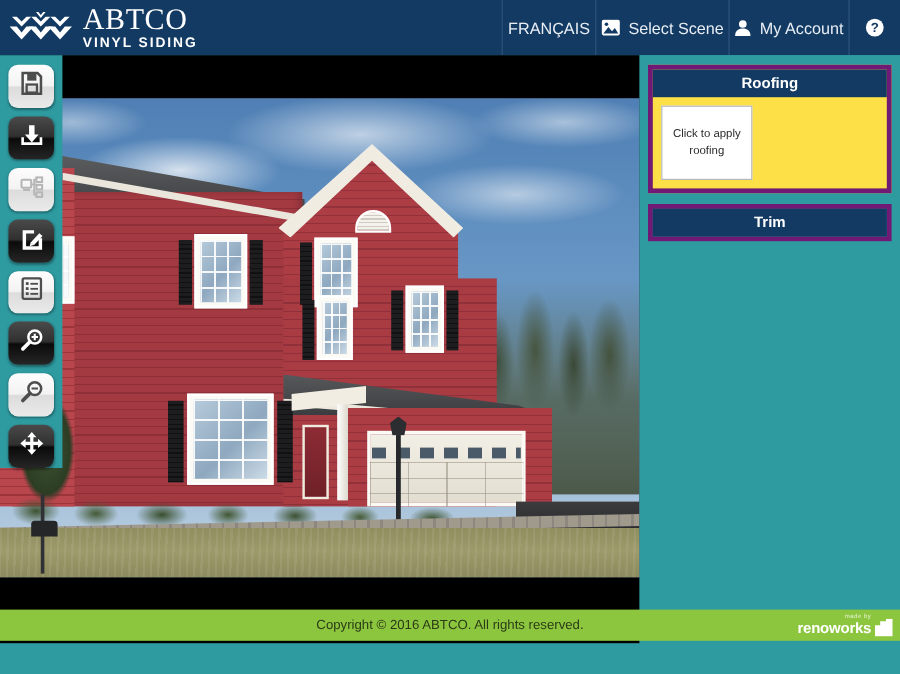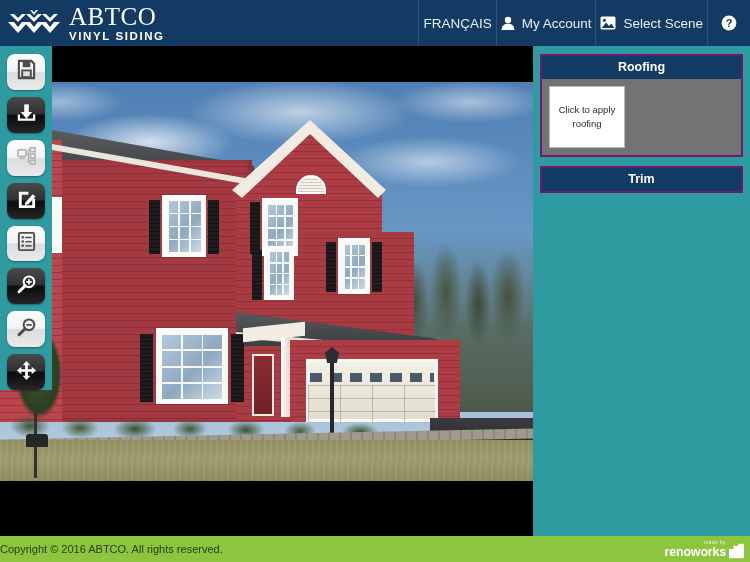--- a/index.html
+++ b/index.html
@@ -248,22 +248,22 @@
   .tool.disabled svg { fill: #b6b6b6; }
 
   
   .rightpanel {
     position: absolute; top: 46px; left: 533px;
     width: 217px; height: 490px;
     background: #2e9ba1;
     padding: 8px 7px 0 7px;
   }
   .card {
-    background: #737373;
-    border: 2px solid #701a75;
+    background: #fde047;
+    border: 4px solid #701a75;
     margin-bottom: 9px;
   }
   .card-head {
     background: #123a63; color: #ffffff;
     font-size: 12.5px; font-weight: bold;
     text-align: center; padding: 4px 0 5px;
   }
   .card-body { padding: 7px; display: flex; align-items: flex-start; gap: 8px; min-height: 62px; }
   .placeholder-swatch {
     width: 76px; min-height: 62px;
@@ -284,24 +284,24 @@
     cursor: pointer; box-shadow: 0 1px 2px rgba(0,0,0,.3);
   }
   .del-btn svg { fill: #ffffff; }
   .siding-meta {
     display: flex; flex-direction: column; gap: 8px;
     padding-top: 2px; font-size: 12.5px; color: #1d1d1d; line-height: 1.1;
   }
 
   
   .footer {
-    position: absolute; left: 0; top: 536px;
+    position: absolute; left: 0; top: 508px;
     width: 750px; height: 26px;
     background: #8cc63e;
-    display: flex; align-items: center; justify-content: flex-start;
+    display: flex; align-items: center; justify-content: center;
   }
   .footer-text { font-size: 11px; color: #2b3b16; }
   .renoworks {
     position: absolute; right: 6px; top: 50%; transform: translateY(-50%);
     display: flex; align-items: flex-end; gap: 3px;
   }
   .rw-stack { display: flex; flex-direction: column; align-items: flex-end; line-height: 1; margin-left: 36px; }
   .rw-made { font-size: 5px; color: #eaf5d8; letter-spacing: .4px; margin-bottom: 1px; }
   .rw-name { font-size: 12.5px; color: #ffffff; font-weight: bold; letter-spacing: -.2px; }
   .rw-mark {
@@ -335,37 +335,37 @@
       </span>
     </div>
 
     <div class="nav">
       <div class="nav-item">
         <span>FRANÇAIS</span>
       </div>
 
       <div class="nav-item">
         <span class="nav-icon">
-          <svg viewBox="0 0 14 14" width="14" height="14">
-            <circle cx="7" cy="4" r="3.2" fill="#ffffff"></circle>
-            <path d="M0.6 14 C0.6 9.6 3.4 7.8 7 7.8 C10.6 7.8 13.4 9.6 13.4 14 Z" fill="#ffffff"></path>
-          </svg>
-        </span>
-        <span>My Account</span>
-      </div>
-
-      <div class="nav-item">
-        <span class="nav-icon">
           <svg viewBox="0 0 16 14" width="16" height="14">
             <rect x="0.5" y="0.5" width="15" height="13" rx="1.5" fill="#ffffff"></rect>
             <circle cx="4.4" cy="4.2" r="1.5" fill="#123a63"></circle>
             <path d="M1.8 12 L6 6.6 L9 10 L11.4 7.4 L14.2 12 Z" fill="#123a63"></path>
           </svg>
         </span>
         <span>Select Scene</span>
+      </div>
+
+      <div class="nav-item">
+        <span class="nav-icon">
+          <svg viewBox="0 0 14 14" width="14" height="14">
+            <circle cx="7" cy="4" r="3.2" fill="#ffffff"></circle>
+            <path d="M0.6 14 C0.6 9.6 3.4 7.8 7 7.8 C10.6 7.8 13.4 9.6 13.4 14 Z" fill="#ffffff"></path>
+          </svg>
+        </span>
+        <span>My Account</span>
       </div>
 
       <div class="nav-item">
         <span class="nav-icon">
           <svg viewBox="0 0 16 16" width="16" height="16">
             <circle cx="8" cy="8" r="7.4" fill="#ffffff"></circle>
             <text x="8" y="12" font-size="11" font-weight="bold" text-anchor="middle" font-family="Liberation Sans, sans-serif" fill="#123a63">?</text>
           </svg>
         </span>
       </div>

